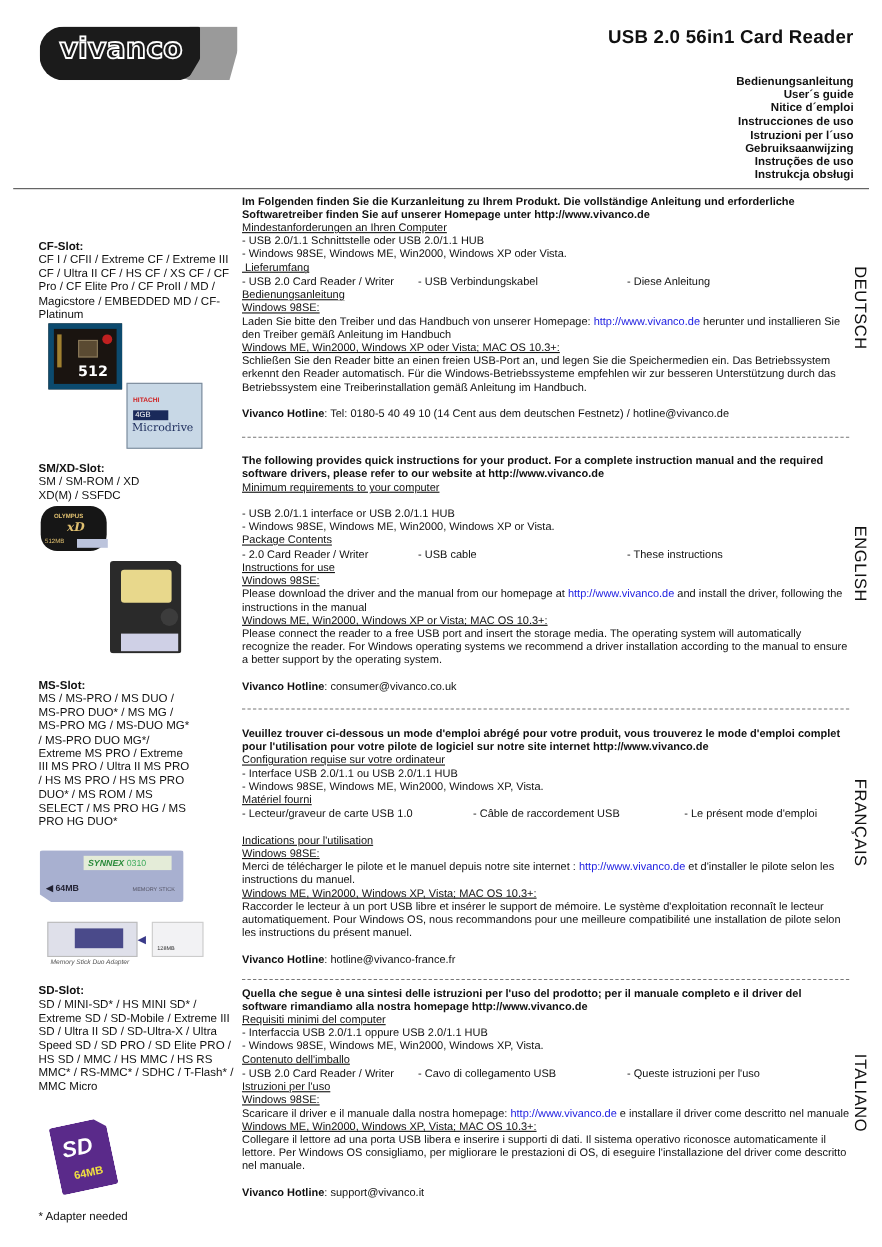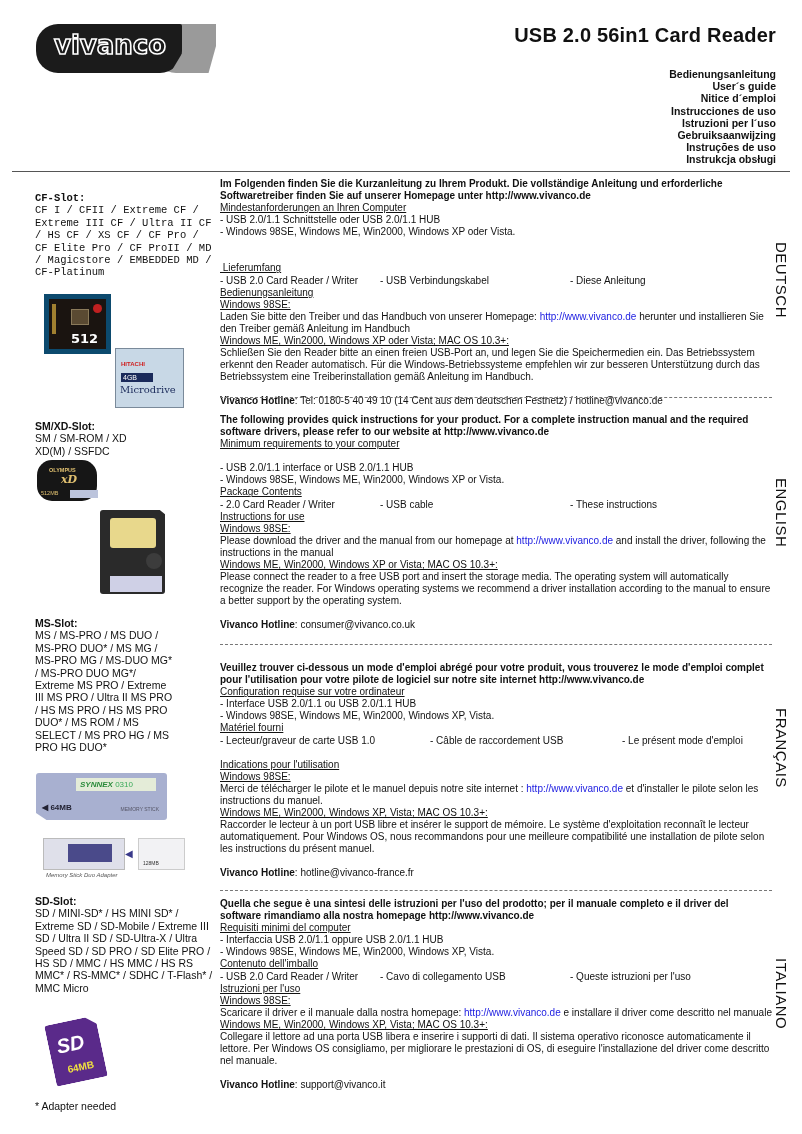--- a/index.html
+++ b/index.html
@@ -10,21 +10,21 @@
   
   .logo { left:36px; top:24px; width:180px; height:50px; }
   .logo-grey { position:absolute; left:118px; top:0; width:62px; height:49px; background:#9a9a9a;
                border-radius:0 0 0 22px; clip-path: polygon(30% 0,100% 0,100% 45%,88% 100%,0 100%); }
   .logo-black2 { position:absolute; left:0; top:0; width:146px; height:49px; background:#1b1b1b;
                  border-radius:22px 2px 22px 22px;
                  clip-path: polygon(0 0,100% 0,100% 60%,92% 100%,0 100%); }
   .logo-text { position:absolute; left:18px; top:6px; font-size:26px; font-weight:bold; letter-spacing:0px;
                color:#1b1b1b; -webkit-text-stroke:1.6px #fff; font-family:"DejaVu Sans", sans-serif; }
 
-  .product-title { right:26px; top:24px; font-size:20px; font-weight:bold; letter-spacing:0.2px; }
+  .product-title { right:26px; top:24px; font-size:17px; font-weight:bold; letter-spacing:0.2px; }
   .guides { right:26px; top:68px; text-align:right; font-size:10.5px; font-weight:bold; line-height:12.2px; }
   .guides div { white-space:nowrap; }
 
   .header-rule { left:12px; top:171px; width:778px; height:1px; background:#555; }
 
   
   .slot { left:35px; width:180px; font-size:10.5px; line-height:12.4px; }
   .slot .slot-title { font-weight:bold; }
 
   
@@ -59,21 +59,21 @@
   <div>Nitice d´emploi</div>
   <div>Instrucciones de uso</div>
   <div>Istruzioni per l´uso</div>
   <div>Gebruiksaanwijzing</div>
   <div>Instruções de uso</div>
   <div>Instrukcja obsługi</div>
 </div>
 
 <div class="abs header-rule"></div>
 
-<div class="abs slot" style="top:192px;font-family:Liberation Mono, monospace;">
+<div class="abs slot" style="top:218px;">
   <div class="slot-title">CF-Slot:</div>
   <div>CF I / CFII / Extreme CF / Extreme III CF / Ultra II CF / HS CF / XS CF / CF Pro / CF Elite Pro / CF ProII / MD / Magicstore / EMBEDDED MD / CF-Platinum</div>
 </div>
 
 <div class="abs" style="left:44px;top:294px;width:57px;height:50px;background:#1a1410;border:5px solid #0c4a6e;">
   <div style="position:absolute;left:22px;top:10px;width:16px;height:14px;background:#5a4a32;border:1px solid #8a7a5a;"></div>
   <div style="position:absolute;right:4px;top:5px;width:9px;height:9px;border-radius:50%;background:#c02020;"></div>
   <div style="position:absolute;left:3px;top:5px;width:4px;height:30px;background:#a08030;"></div>
   <div style="position:absolute;left:22px;bottom:3px;color:#fff;font-weight:bold;font-size:13px;font-family:'DejaVu Sans',sans-serif;">512</div>
 </div>
@@ -135,21 +135,21 @@
   <div style="position:absolute;left:14px;top:42px;color:#f0e040;font-size:10px;font-weight:bold;">64MB</div>
 </div>
 
 <div class="abs" style="left:35px;top:1100px;font-size:10.5px;">* Adapter needed</div>
 
 <div class="abs lang" style="top:178px;">
   <div class="intro">Im Folgenden finden Sie die Kurzanleitung zu Ihrem Produkt. Die vollständige Anleitung und erforderliche Softwaretreiber finden Sie auf unserer Homepage unter http://www.vivanco.de</div>
   <div class="u">Mindestanforderungen an Ihren Computer</div>
   <div>- USB 2.0/1.1 Schnittstelle oder USB 2.0/1.1 HUB</div>
   <div>- Windows 98SE, Windows ME, Win2000, Windows XP oder Vista.</div>
-  <div class="u" style="white-space:pre;margin-top:24px;"> Lieferumfang</div>
+  <div class="u" style="white-space:pre;"> Lieferumfang</div>
   <div class="row3">
     <span>- USB 2.0 Card Reader / Writer</span>
     <span style="width:190px;">- USB Verbindungskabel</span>
     <span>- Diese Anleitung</span>
   </div>
   <div class="u">Bedienungsanleitung</div>
   <div class="u">Windows 98SE:</div>
   <div><span>Laden Sie bitte den Treiber und das Handbuch von unserer Homepage: </span><a class="link">http://www.vivanco.de</a><span> herunter und installieren Sie den Treiber gemäß Anleitung im Handbuch</span></div>
   <div class="u">Windows ME, Win2000, Windows XP oder Vista; MAC OS 10.3+:</div>
   <div>Schließen Sie den Reader bitte an einen freien USB-Port an, und legen Sie die Speichermedien ein. Das Betriebssystem erkennt den Reader automatisch. Für die Windows-Betriebssysteme empfehlen wir zur besseren Unterstützung durch das Betriebssystem eine Treiberinstallation gemäß Anleitung im Handbuch.</div>

